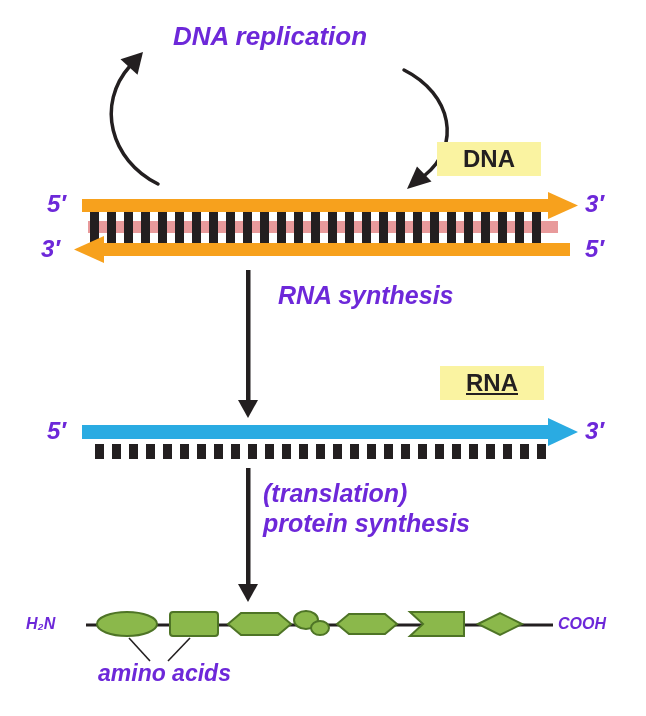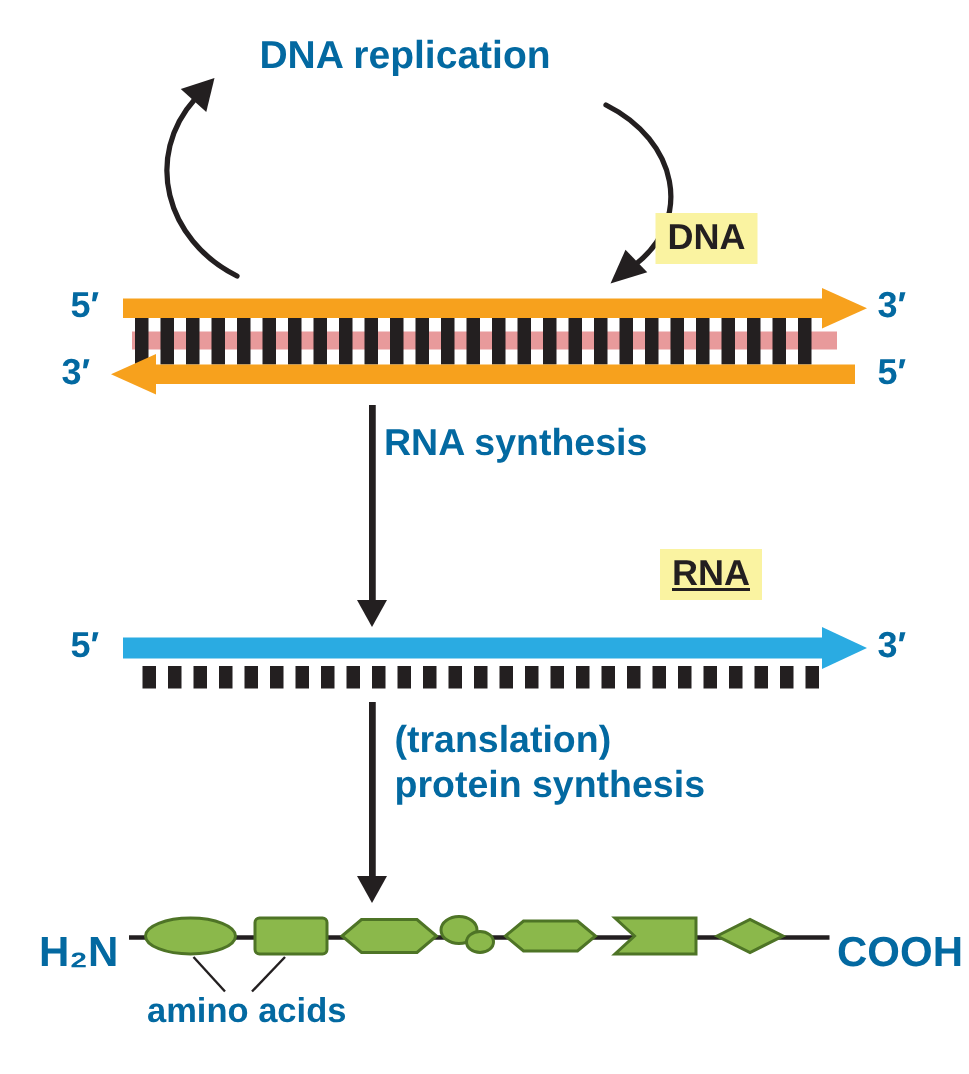--- a/index.html
+++ b/index.html
@@ -22,37 +22,38 @@
   .rna-fill { fill:var(--rna-strand,#2aabe2); }
   .dna-core { fill:var(--dna-core,#e89a9b); }
   .tick { fill:var(--base-pair,#231f20); }
   .chain { stroke:#231f20; stroke-width:3; }
   .thin { stroke:#231f20; stroke-width:1.6; }
   .aa { fill:var(--amino-fill,#8bb84b); stroke:var(--amino-dark,#4e7426); stroke-width:2; }
 
   .txt {
     position:absolute;
     font-weight:bold;
-    color:#0369a1;
+    color:#6d28d9;
     white-space:nowrap;
+    font-style:italic;
   }
   .cycle-text { text-align:center; font-size:26px; line-height:29px; }
   .end-label { font-size:24px; line-height:24px; }
   .step-label { font-size:25px; line-height:30px; }
-  .terminus { font-size:28px; line-height:26px;margin-top:11px; }
+  .terminus { font-size:16px; line-height:26px; }
   .annot { font-size:23px; line-height:24px; }
 
   .badge {
     position:absolute;
     background:var(--badge-bg,#faf3a1);
     color:#231f20;
     font-weight:bold;
     font-size:24px;
     line-height:1;
-    padding:5px 8px;
+    padding:5px 26px;
     white-space:nowrap;
   }
 </style>
 </head>
 <body>
 
 <div class="canvas">
 
   <svg class="layer" width="646" height="716" viewBox="0 0 646 716">
 
@@ -162,21 +163,21 @@
   <div class="txt cycle-text" style="left:105px; top:22px; width:330px;">
     <div>DNA replication</div>
   </div>
 
   <div class="badge" style="left:437px; top:142px;">DNA</div>
   <div class="txt end-label" style="left:47px; top:192px;">5′</div>
   <div class="txt end-label" style="left:585px; top:192px;">3′</div>
   <div class="txt end-label" style="left:41px; top:237px;">3′</div>
   <div class="txt end-label" style="left:585px; top:237px;">5′</div>
 
-  <div class="txt step-label" style="left:256px; top:280px;text-align:center;">
+  <div class="txt step-label" style="left:278px; top:280px;text-align:center;">
     <div>RNA synthesis</div>
   </div>
 
   <div class="badge" style="left:440px; top:366px;text-decoration:underline;">RNA</div>
   <div class="txt end-label" style="left:47px; top:419px;">5′</div>
   <div class="txt end-label" style="left:585px; top:419px;">3′</div>
 
   <div class="txt step-label" style="left:263px; top:478px;">
     <div>(translation)</div>
     <div>protein synthesis</div>

